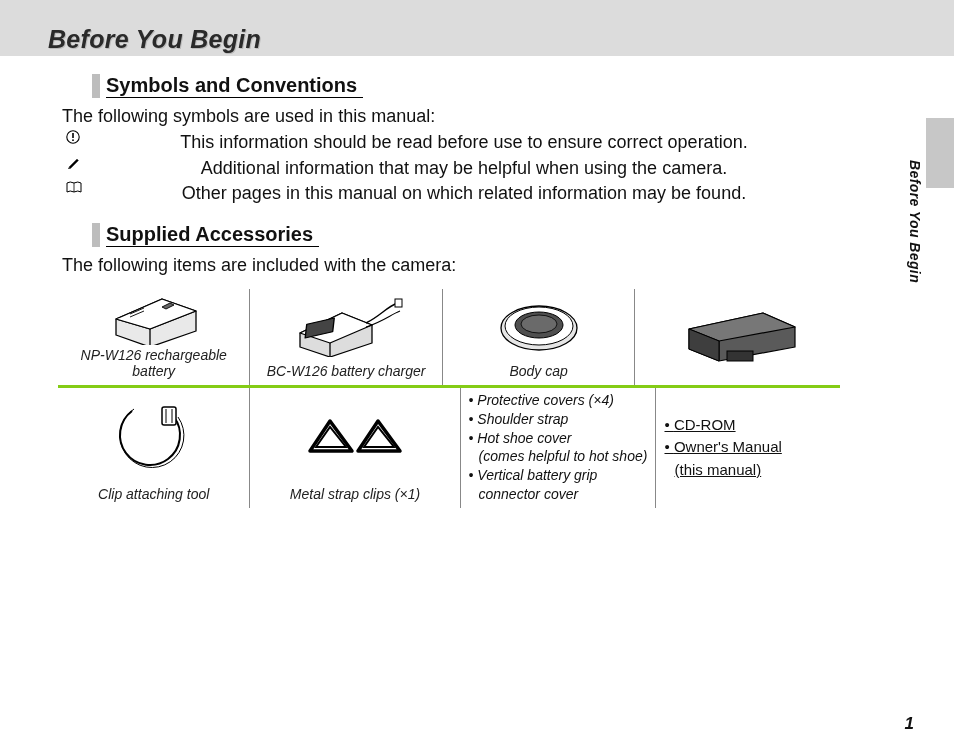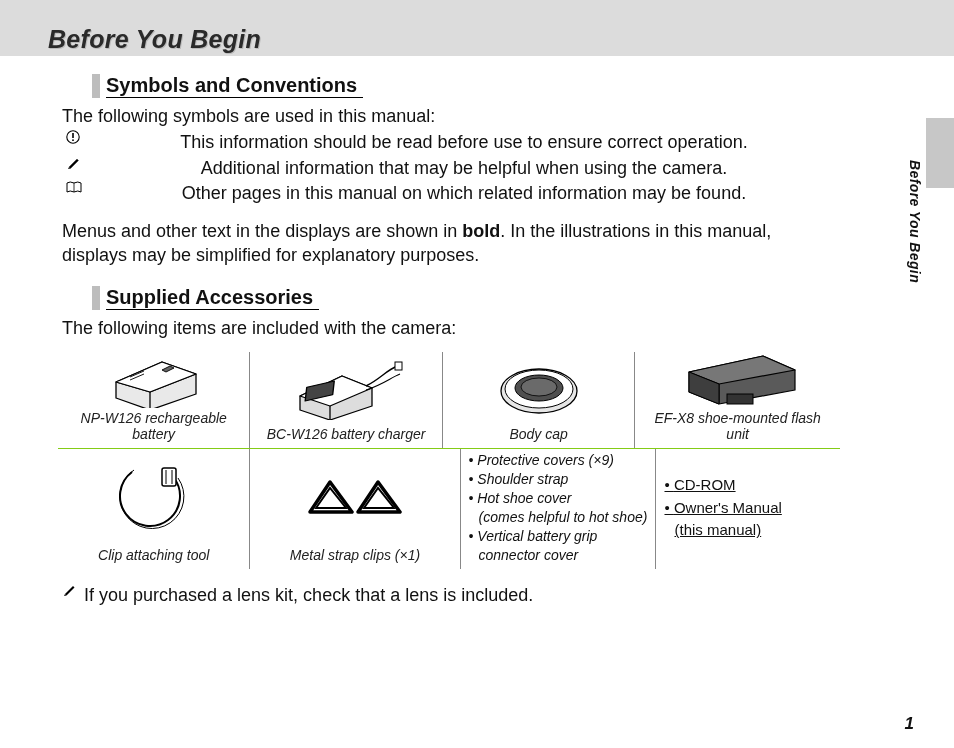--- a/index.html
+++ b/index.html
@@ -75,21 +75,21 @@
   .sect-head .sect-bar { align-self: stretch; }
   .para { margin: 2px 0 2px 14px; }
   .iconline { margin: 1px 0 1px 18px; display: flex; gap: 6px; text-align: center; }
   .iconline .ico { width: 16px; flex: 0 0 16px; text-align: center; font-size: 15px; line-height: 22px; }
   .iconline .txt { flex: 1; }
   .after { margin-top: 14px; }
   .bold { font-weight: 800; }
 
   
   .grid { margin: 12px 0 0 10px; }
-  .row { display: flex; border-bottom: 1px solid #84cc16; }
+  .row { display: flex; border-bottom: 3px solid #84cc16; }
   .row:last-child { border-bottom: none; }
   .cell {
     border-right: 1px solid #888;
     padding: 4px 8px 6px 8px;
     text-align: center;
     display: flex;
     flex-direction: column;
     justify-content: flex-end;
     align-items: center;
     position: relative;
@@ -174,23 +174,20 @@
   <div class="iconline">
     <span class="ico">
       <svg width="16" height="13" viewBox="0 0 16 13">
           <path d="M1 2 Q4 0 8 2 Q12 0 15 2 L15 11 Q12 9 8 11 Q4 9 1 11 Z" fill="none" stroke="#000" stroke-width="1"></path>
           <line x1="8" y1="2" x2="8" y2="11" stroke="#000" stroke-width="0.8"></line>
         </svg>
     </span>
     <span class="txt">Other pages in this manual on which related information may be found.</span>
   </div>
 
-  <p class="para after">
-    <span>Menus and other text in the displays are shown in </span><span class="bold">bold</span><span>.  In the illustrations in this manual, displays may be simplified for explanatory purposes.</span>
-  </p>
 
   <div class="sect-head" style="margin-top:18px">
     <span class="sect-bar"></span>
     <h2>Supplied Accessories</h2>
   </div>
   <p class="para">The following items are included with the camera:</p>
 
   <div class="grid">
     <div class="row r1">
       <div class="cell c1">
@@ -242,21 +239,20 @@
           <svg width="130" height="58" viewBox="0 0 130 58">
             <g fill="#5a5a5a" stroke="#000" stroke-width="1.2" stroke-linejoin="round">
               <path d="M16 22 L90 6 L122 20 L122 40 L46 54 L16 42 Z"></path>
               <path d="M16 22 L90 6 L122 20 L46 34 Z" fill="#777"></path>
               <path d="M46 34 L46 54"></path>
             </g>
             <path d="M16 22 L16 42 L46 54 L46 34 Z" fill="#3e3e3e" stroke="#000" stroke-width="1"></path>
             <rect x="54" y="44" width="26" height="10" fill="#333" stroke="#000" stroke-width="1"></rect>
           </svg>
         </div>
-        <div class="caption">EF-X8 shoe-mounted flash unit</div>
       </div>
     </div>
 
     <div class="row r2">
       <div class="cell c1">
         <div class="svgimg">
           <svg width="76" height="66" viewBox="0 0 76 66">
             <path d="M16 6 A30 30 0 1 0 58 12" fill="none" stroke="#000" stroke-width="2"></path>
             <path d="M18 4 A32 32 0 1 0 62 12" fill="none" stroke="#000" stroke-width="1"></path>
             <rect x="46" y="2" width="14" height="18" rx="2" fill="#fff" stroke="#000" stroke-width="1.5"></rect>
@@ -276,40 +272,31 @@
             <g transform="translate(54,6)">
               <path d="M4 34 L24 4 L46 34 Z" fill="#fff" stroke="#000" stroke-width="3.5" stroke-linejoin="round"></path>
               <path d="M10 30 L24 10 L40 30 Z" fill="none" stroke="#000" stroke-width="2"></path>
             </g>
           </svg>
         </div>
         <div class="caption">Metal strap clips (×1)</div>
       </div>
       <div class="cell c3">
         <ul class="bul">
-          <li>Protective covers (×9)</li>
+          <li>Protective covers (×4)</li>
           <li>Shoulder strap</li>
           <li><span>Hot shoe cover</span><span class="sub">(comes helpful to hot shoe)</span></li>
           <li><span>Vertical battery grip</span><span class="sub">connector cover</span></li>
         </ul>
       </div>
       <div class="cell c4">
         <ul class="bul-plain">
           <li>CD-ROM</li>
           <li><span>Owner's Manual</span><span class="sub">(this manual)</span></li>
         </ul>
       </div>
     </div>
   </div>
 
-  <div class="footnote">
-    <span class="ico">
-      <svg width="14" height="14" viewBox="0 0 14 14">
-          <path d="M3 11 L11 3 L12.5 4.5 L4.5 12.5 Z" fill="#000"></path>
-          <path d="M2 13 L3 11 L4.5 12.5 Z" fill="#000"></path>
-        </svg>
-    </span>
-    <span>If you purchased a lens kit, check that a lens is included.</span>
-  </div>
 
 </div>
 
 <div class="pagenum">1</div>
 
 </body></html>

